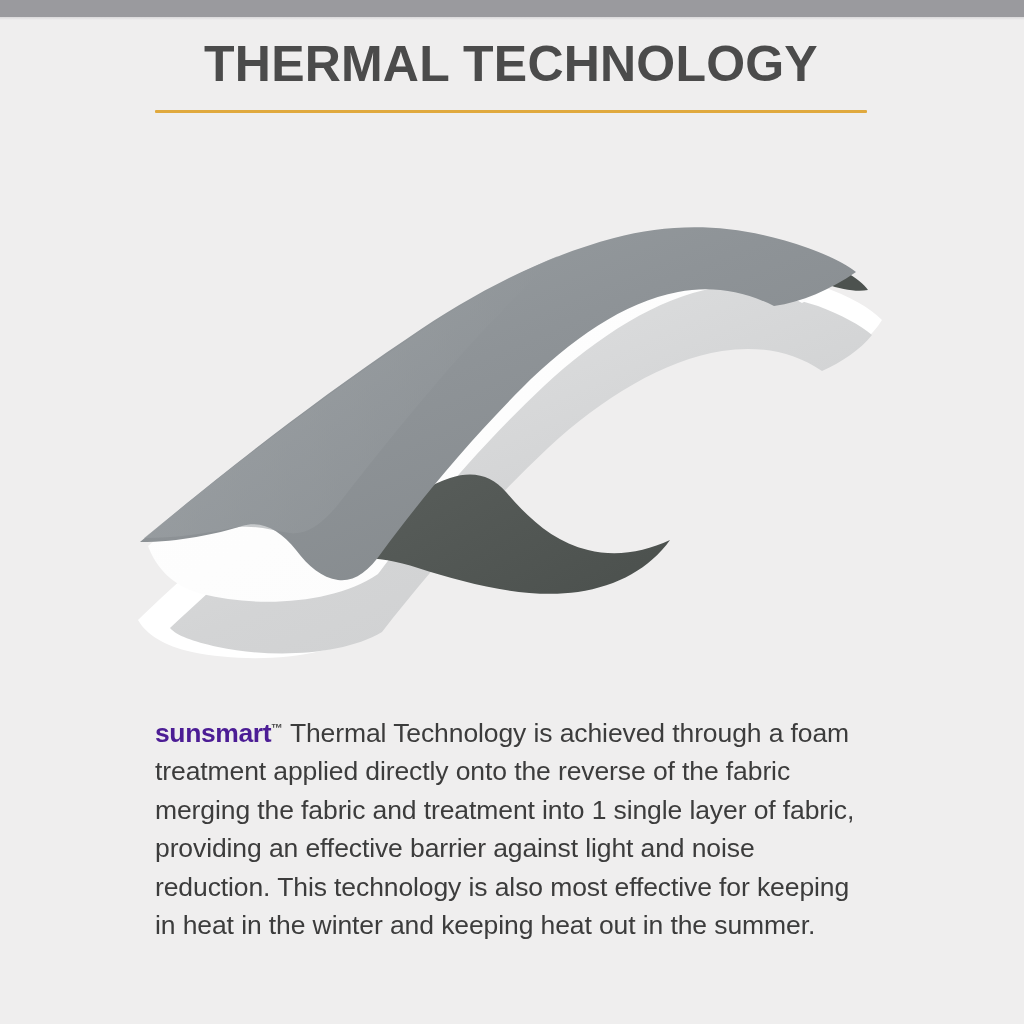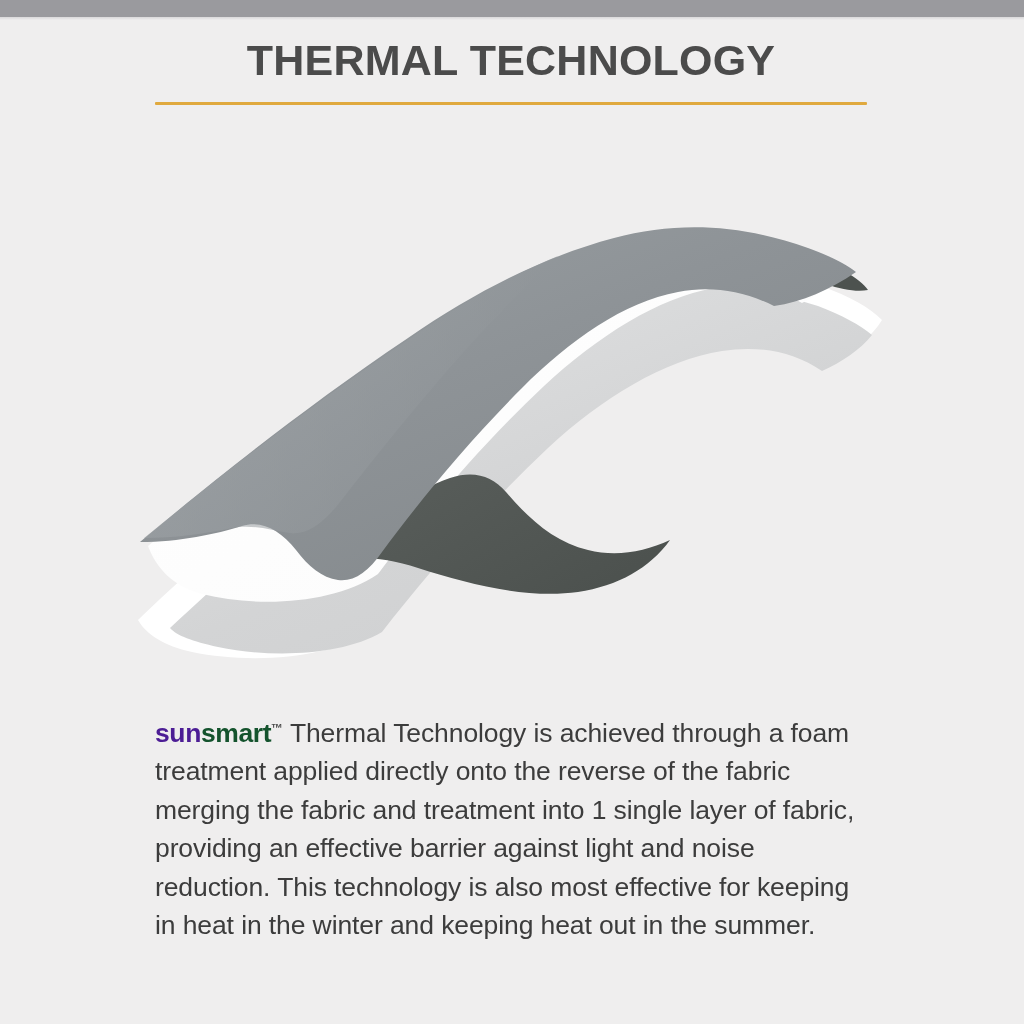--- a/index.html
+++ b/index.html
@@ -48,21 +48,21 @@
   .header {
     position: absolute;
     top: 18px;
     left: 155px;
     width: 712px;
     text-align: center;
   }
   .page-title {
     margin: 0;
     font-family: "Liberation Sans", sans-serif;
-    font-size: 43px;
+    font-size: 50px;
     font-weight: bold;
     letter-spacing: 0.2px;
     color: #4b4b4b;
     line-height: 1.05;
     white-space: nowrap;
   }
   .title-rule {
     margin-top: 19px;
     width: 712px;
     height: 3px;
@@ -94,21 +94,21 @@
     font-size: 26.5px;
     line-height: 38.5px;
     color: #3c3c3c;
     letter-spacing: -0.1px;
   }
   .brand {
     font-weight: bold;
     letter-spacing: -0.4px;
   }
   .brand-sun { color: #4c1d95; }
-  .brand-smart { color: #14532d; }
+  .brand-smart { color: #4c1d95; }
   .brand-tm {
     font-size: 12px;
     vertical-align: 10px;
     color: #4a4a4a;
     font-weight: bold;
     letter-spacing: 0;
   }
 </style>
 </head>
 <body>

